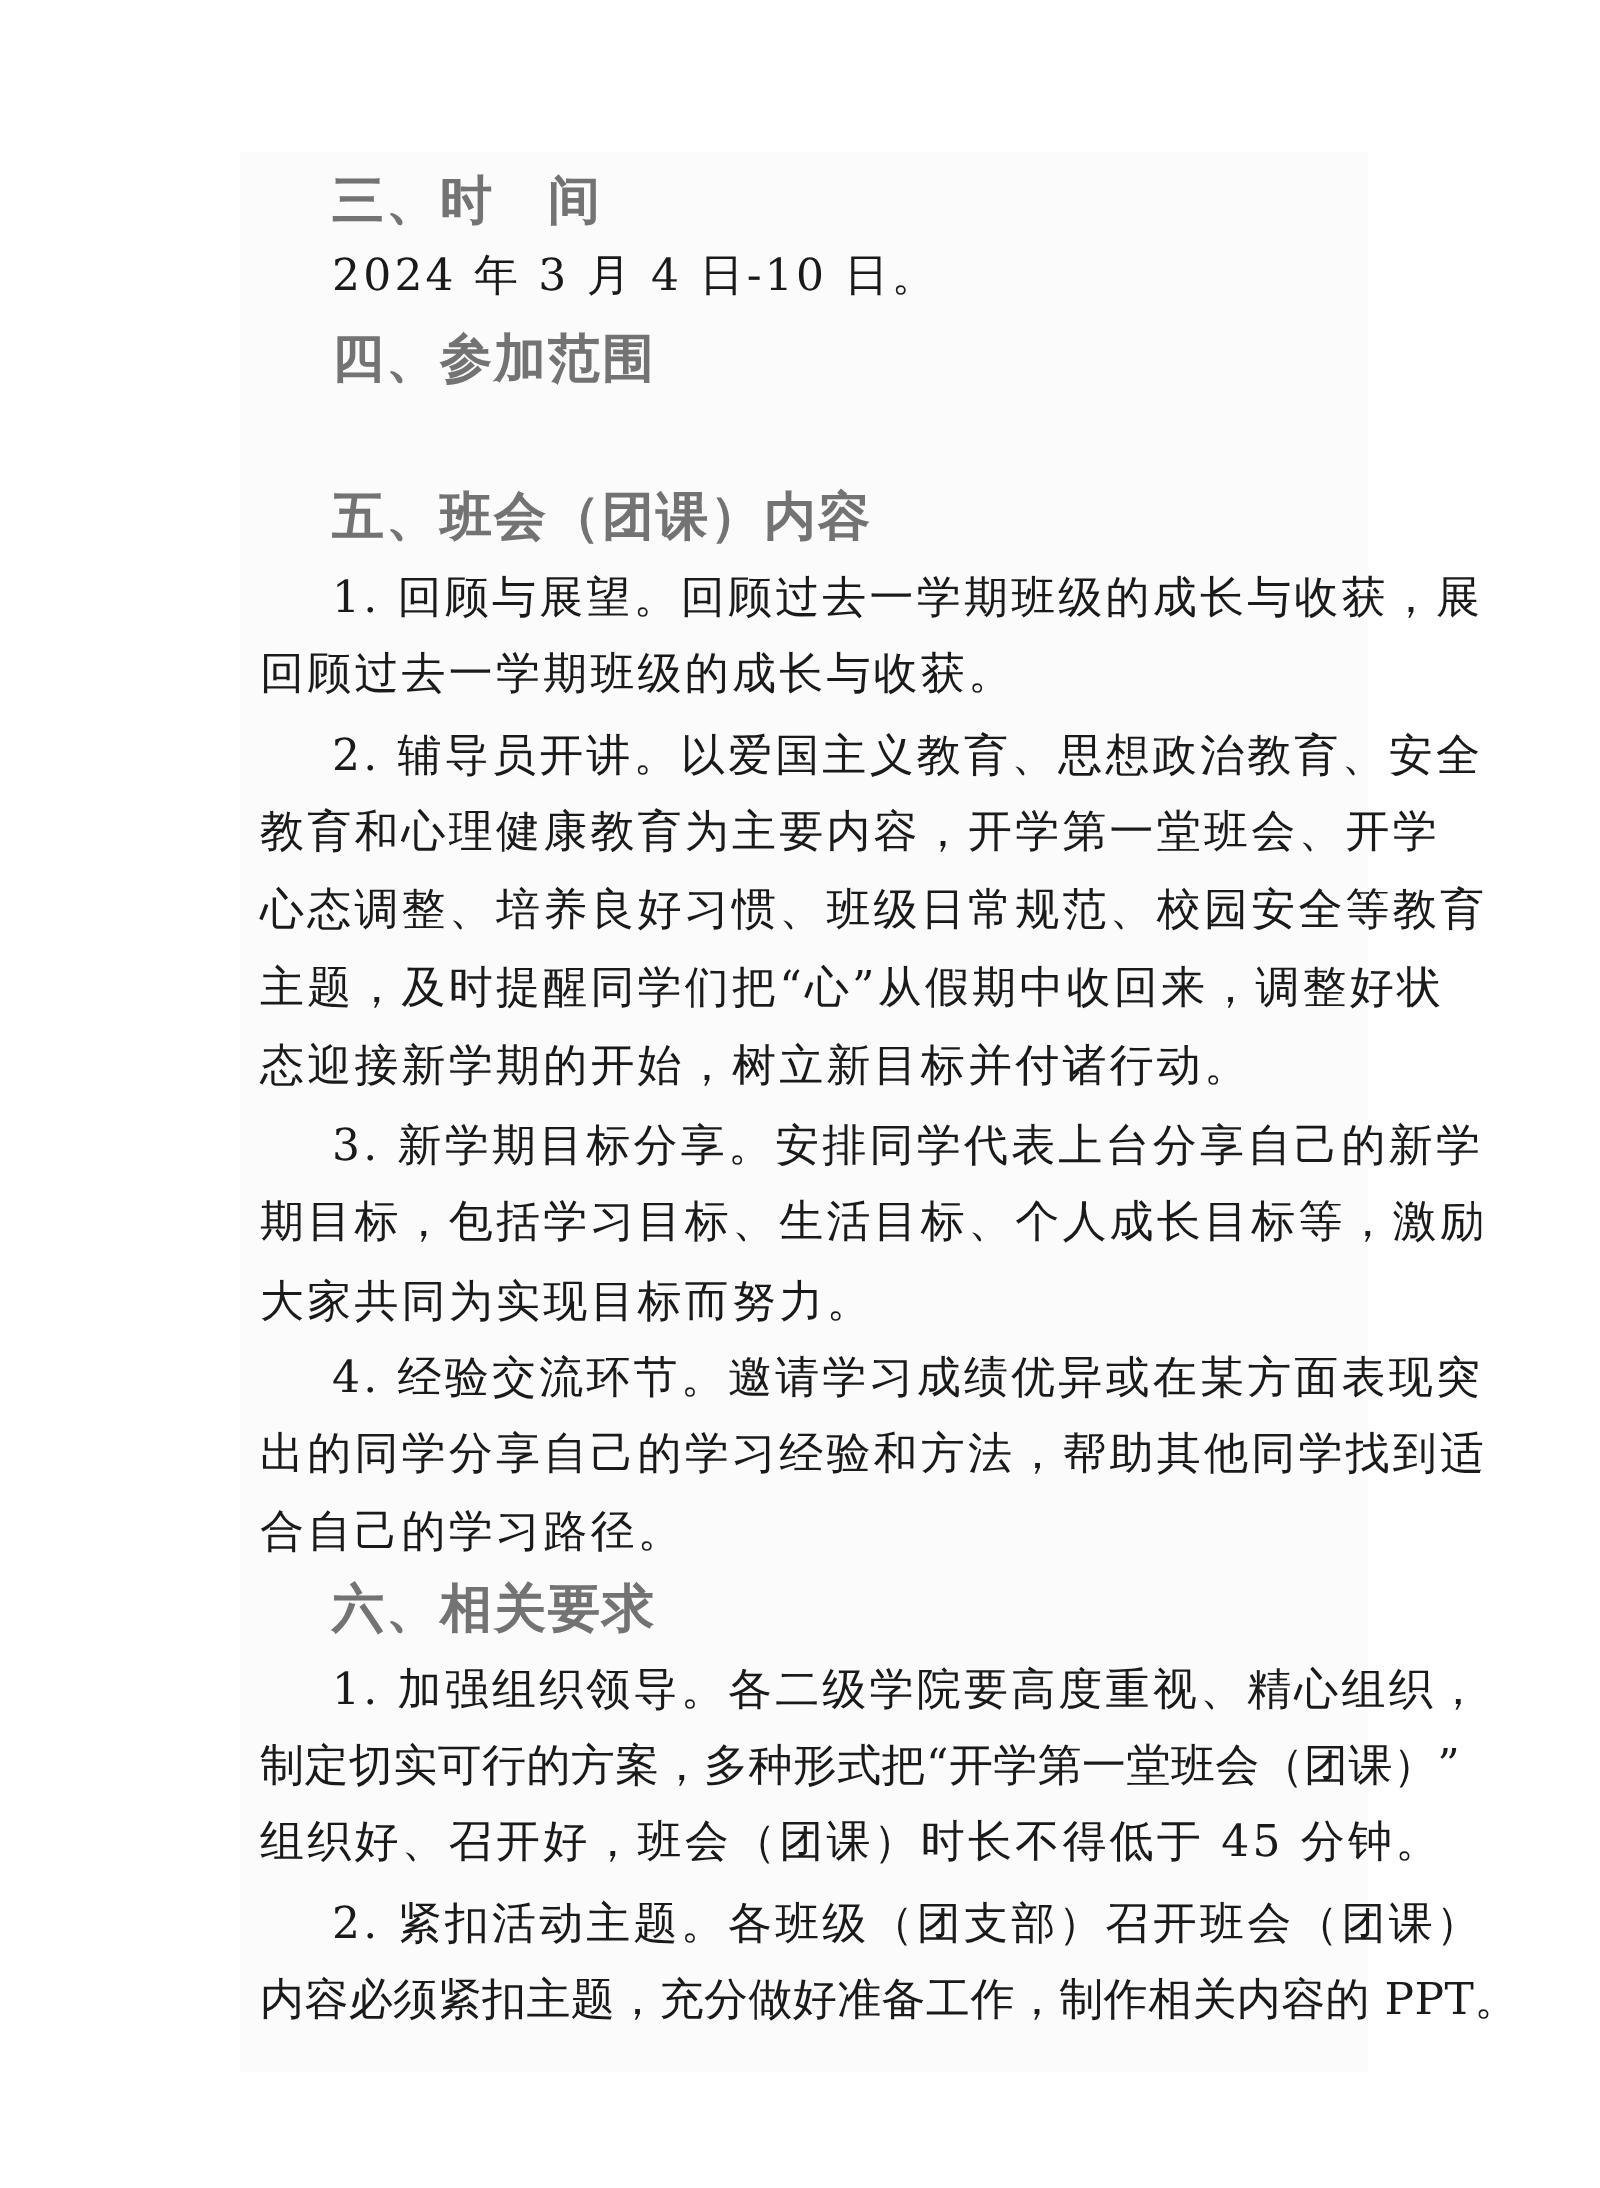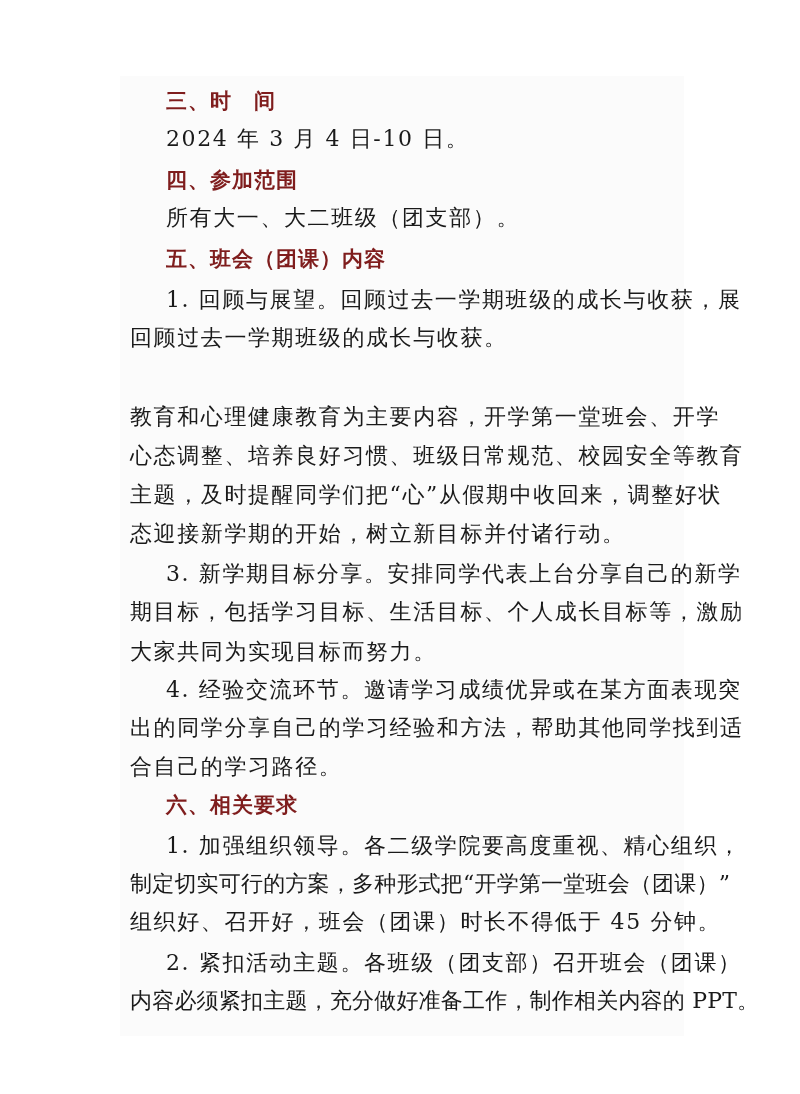--- a/index.html
+++ b/index.html
@@ -14,41 +14,41 @@
       position: absolute; left: 120px; top: 76px; width: 564px; height: 960px;
       background: #fbfbfb;
     }
     .line {
       position: absolute; left: 130px; width: 576px; height: 38px; line-height: 38px;
       font-size: 22px; white-space: nowrap; letter-spacing: 1.6px;
     }
     .indent { left: 166px; width: 540px; }
     .heading {
       font-family: "DejaVu Sans", "Liberation Sans", sans-serif; font-weight: bold;
-      font-size: 21px; letter-spacing: 1px; color: #7f1d1d;
+      font-size: 26px; letter-spacing: 1px; color: #737373;
     }
     .justify { text-align: justify; text-align-last: justify; }
   </style>
 </head>
 <body>
 
 <div class="page">
   <div class="band"></div>
 
   <div class="line heading indent" style="top:82px">三、时　间</div>
   <div class="line indent" style="top:120px">2024 年 3 月 4 日-10 日。</div>
 
   <div class="line heading indent" style="top:161px">四、参加范围</div>
-  <div class="line indent" style="top:199px">所有大一、大二班级（团支部）。</div>
 
   <div class="line heading indent" style="top:240px">五、班会（团课）内容</div>
 
   <div class="line indent justify" style="top:281px">1. 回顾与展望。回顾过去一学期班级的成长与收获，展</div>
   <div class="line" style="top:319px">回顾过去一学期班级的成长与收获。</div>
 
+  <div class="line indent justify" style="top:360px">2. 辅导员开讲。以爱国主义教育、思想政治教育、安全</div>
   <div class="line justify" style="top:398px">教育和心理健康教育为主要内容，开学第一堂班会、开学</div>
   <div class="line justify" style="top:437px">心态调整、培养良好习惯、班级日常规范、校园安全等教育</div>
   <div class="line justify" style="top:476px">主题，及时提醒同学们把“心”从假期中收回来，调整好状</div>
   <div class="line" style="top:515px">态迎接新学期的开始，树立新目标并付诸行动。</div>
 
   <div class="line indent justify" style="top:555px">3. 新学期目标分享。安排同学代表上台分享自己的新学</div>
   <div class="line justify" style="top:593px">期目标，包括学习目标、生活目标、个人成长目标等，激励</div>
   <div class="line" style="top:633px">大家共同为实现目标而努力。</div>
 
   <div class="line indent justify" style="top:671px">4. 经验交流环节。邀请学习成绩优异或在某方面表现突</div>

